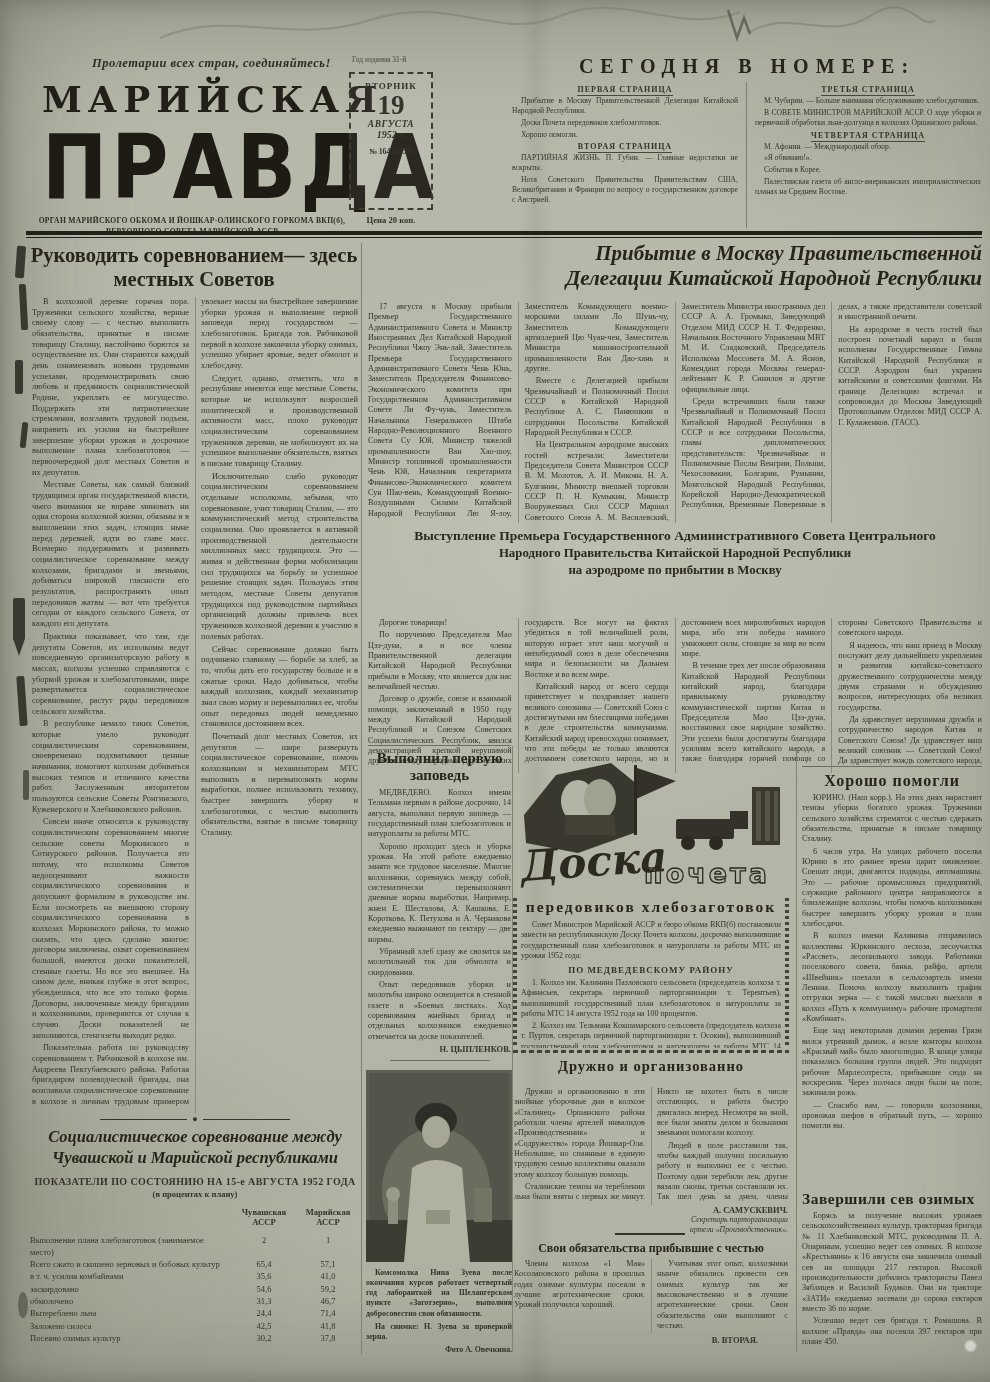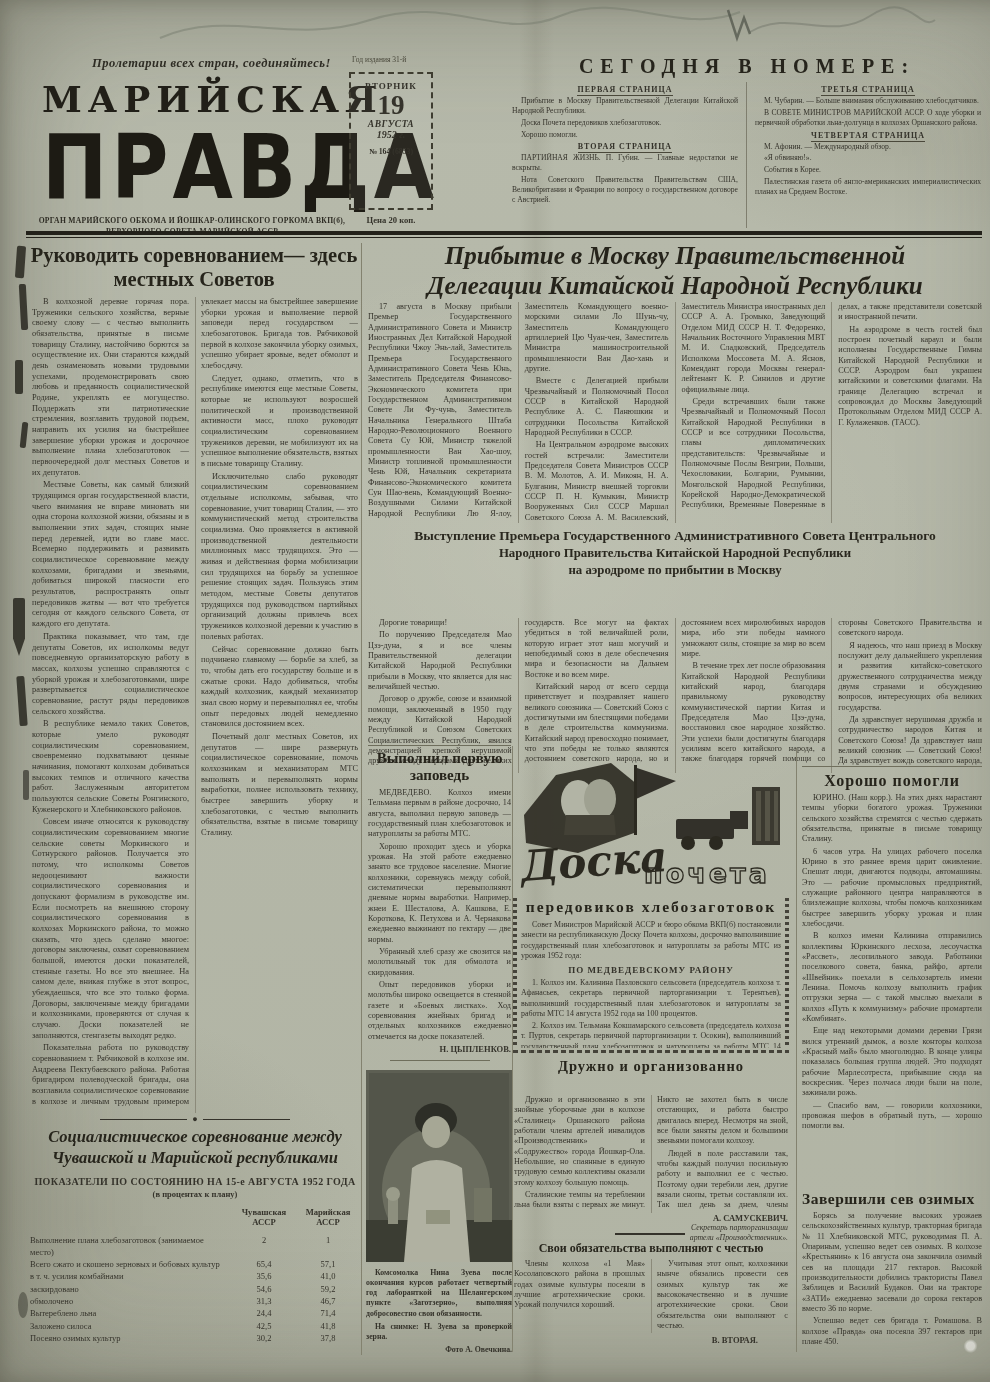--- a/index.html
+++ b/index.html
@@ -40,21 +40,21 @@
   .toc-h span{border-bottom:1px solid #4a483a;padding-bottom:1px;}
   .toc-items p{font-size:7.6px;line-height:1.3;margin:0 0 2px;text-indent:9px;text-align:justify;}
   .rule-thick{border-top:4px solid #23211a;border-bottom:1px solid #23211a;height:2px;}
   
   .artp p{margin:0 0 2px;text-indent:11px;}
   .cols2{column-count:2;column-gap:12px;column-rule:1px solid #8b8a7a;column-fill:auto;}
   .cols4{column-count:4;column-gap:13px;column-rule:1px solid #8b8a7a;column-fill:auto;}
   .body-sm{font-size:8.2px;line-height:1.26;overflow:hidden;}
   .body-ed{font-size:8.4px;line-height:1.27;overflow:hidden;}
   .ed-head{font-size:20.5px;font-weight:bold;line-height:1.18;color:#26241b;}
-  .main-head{font-family:"Liberation Serif",serif;font-style:italic;font-weight:bold;font-size:25px;line-height:1.18;color:#26241b;}
+  .main-head{font-family:"Liberation Serif",serif;font-style:italic;font-weight:bold;font-size:21px;line-height:1.18;color:#26241b;text-align:right;}
   .sp-head1{font-size:13.5px;font-weight:bold;line-height:1.35;color:#2a281f;}
   .sp-head2{font-size:12.8px;font-weight:bold;line-height:1.3;color:#2a281f;}
   .sec-head{font-weight:bold;color:#26241b;}
   .sig{font-weight:bold;font-size:8.5px;text-align:right;}
   .sig-role{font-style:italic;font-size:7.8px;text-align:right;line-height:1.25;}
   .vrule{width:1px;background:#83826f;}
   .hrule{height:1px;background:#6f6e5c;}
   .orn{display:flex;align-items:center;justify-content:center;color:#34322a;}
   .orn::before,.orn::after{content:"";flex:1;border-top:1.5px solid #34322a;}
   .orn span{padding:0 5px;font-size:9px;}
@@ -301,33 +301,33 @@
     <div class="region ctr" style="margin:4px 0 3px;">ПО МЕДВЕДЕВСКОМУ РАЙОНУ</div>
     <div class="board-txt just artp">
         <p>1. Колхоз им. Калинина Пазловского сельсовета (председатель колхоза т. Афанасьев, секретарь первичной парторганизации т. Терентьев), выполнивший государственный план хлебозаготовок и натуроплаты за работы МТС 14 августа 1952 года на 100 процентов.</p>
         <p>2. Колхоз им. Тельмана Кокшамарского сельсовета (председатель колхоза т. Пуртов, секретарь первичной парторганизации т. Осокин), выполнивший государственный план хлебозаготовок и натуроплаты за работы МТС 14 августа 1952 года на 100 процентов.</p>
       </div>
   </div>
   <div class="abs wavy" style="left:513px;top:1050px;width:276px;"></div>
 
   <div class="abs" style="left:514px;top:1058px;width:274px;">
     <div class="sec-head ctr" style="font-size:14.5px;letter-spacing:1px;">Дружно и организованно</div>
-    <div class="cols2 body-sm artp just" style="height:118px;margin-top:20px;">
+    <div class="cols2 body-sm artp just" style="height:118px;margin-top:12px;">
         <p>Дружно и организованно в эти знойные уборочные дни в колхозе «Сталинец» Оршанского района работали члены артелей инвалидов «Производственник» и «Содружество» города Йошкар-Ола. Небольшие, но спаянные в единую трудовую семью коллективы оказали этому колхозу большую помощь.</p>
         <p>Сталинские темпы на тереблении льна были взяты с первых же минут. Никто не захотел быть в числе отстающих, и работа быстро двигалась вперед. Несмотря на зной, все были заняты делом и большими звеньями помогали колхозу.</p>
         <p>Людей в поле расставили так, чтобы каждый получил посильную работу и выполнил ее с честью. Поэтому одни теребили лен, другие вязали снопы, третьи составляли их. Так шел день за днем, члены соревновались, и дело спорилось на звеньях.</p>
       </div>
     <div class="sig">А. САМУСКЕВИЧ.</div>
     <div class="sig-role">Секретарь парторганизации</div>
     <div class="sig-role">артели «Производственник».</div>
   </div>
   <div class="abs" style="left:615px;top:1233px;width:70px;border-top:2px solid #34322a;"></div>
 
   <div class="abs" style="left:514px;top:1241px;width:274px;height:120px;overflow:hidden;">
-    <div class="sec-head ctr" style="font-size:12px;">Свои обязательства выполняют с честью</div>
+    <div class="sec-head ctr" style="font-size:12px;">Свои обязательства прибывшие с честью</div>
     <div class="cols2 body-sm artp just" style="height:74px;margin-top:3px;">
         <p>Члены колхоза «1 Мая» Косолаповского района в прошлых годах озимые культуры посеяли в лучшие агротехнические сроки. Урожай получился хороший.</p>
         <p>Учитывая этот опыт, колхозники нынче обязались провести сев озимых культур так же высококачественно и в лучшие агротехнические сроки. Свои обязательства они выполняют с честью.</p>
       </div>
     <div class="sig" style="margin-top:2px;padding-right:30px;">В. ВТОРАЯ.</div>
   </div>
 
   <div class="abs vrule" style="left:512px;top:746px;height:606px;"></div>
   <div class="abs vrule" style="left:796px;top:748px;height:604px;"></div>
 

